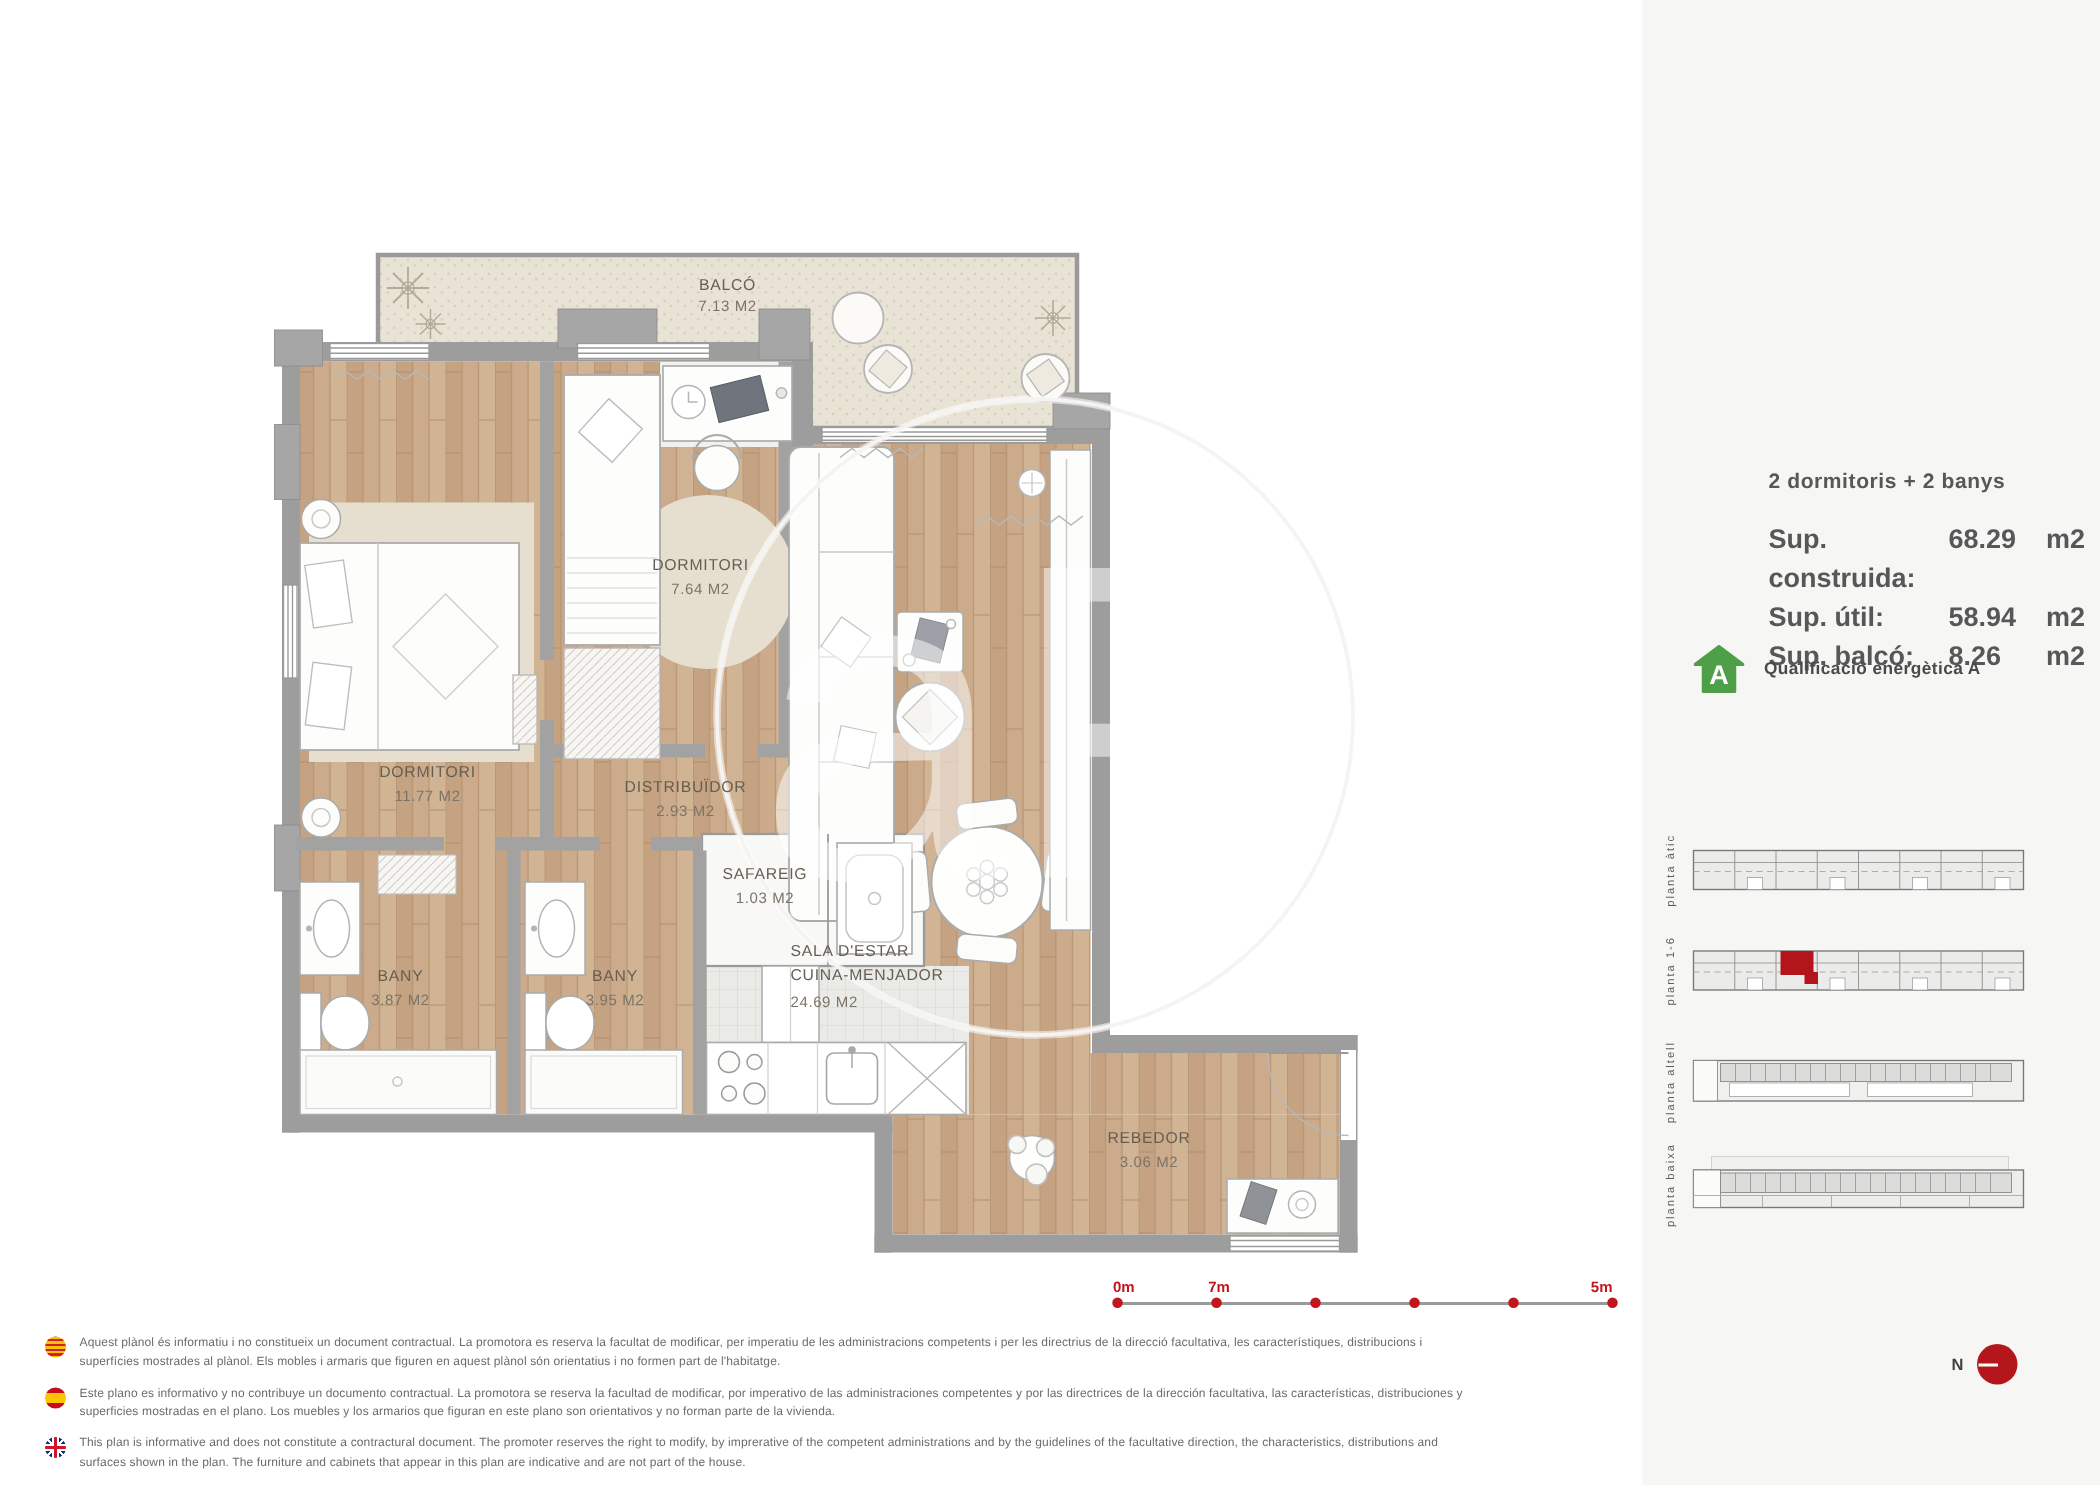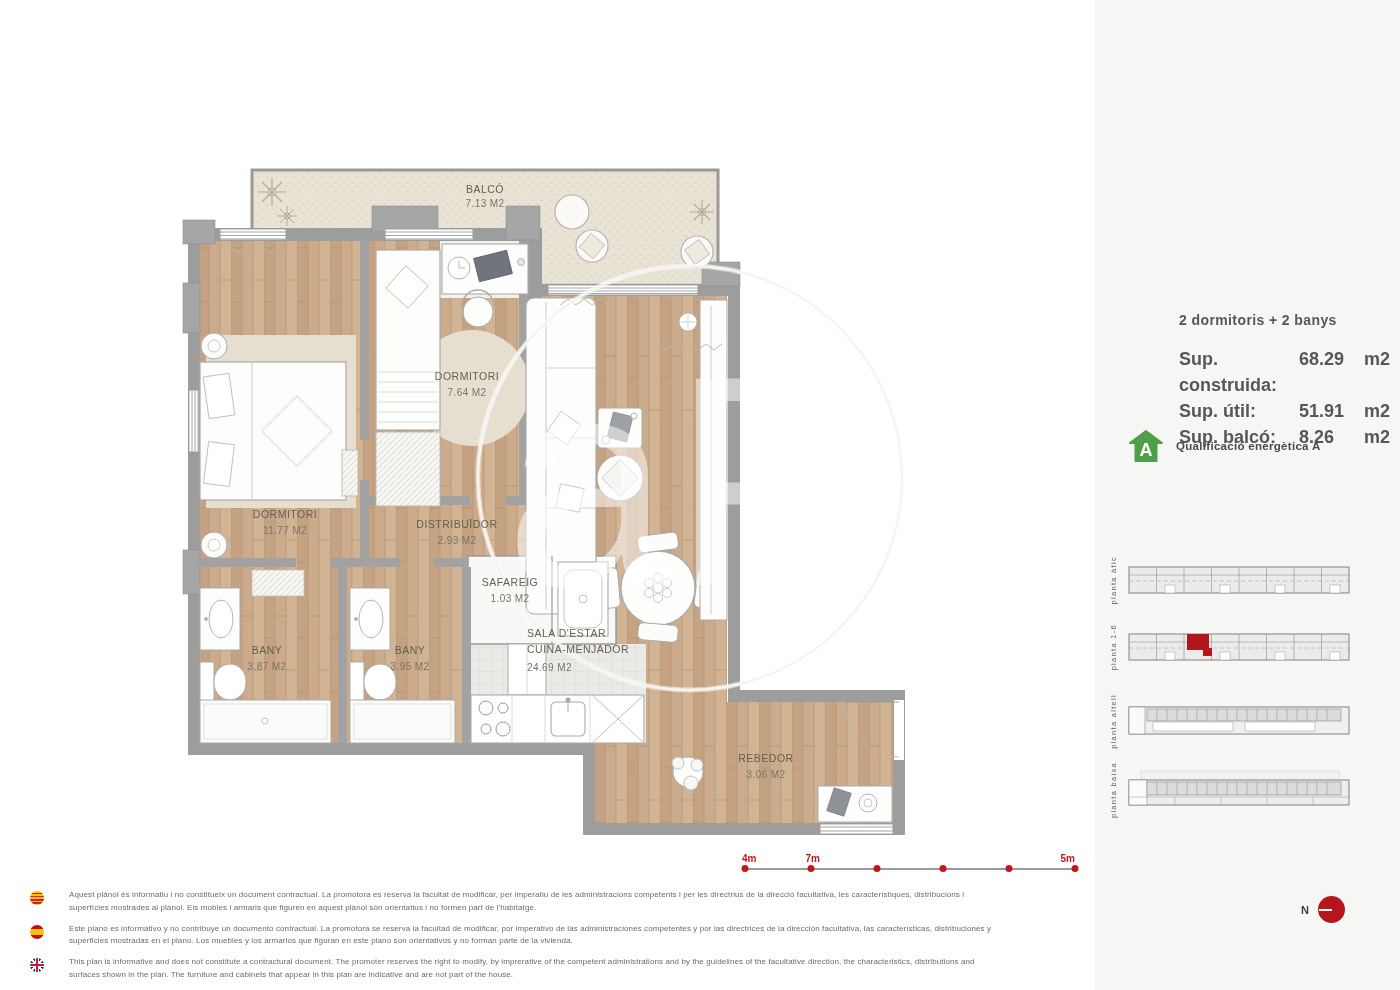--- a/index.html
+++ b/index.html
@@ -26,21 +26,21 @@
   .north-circle::after{content:"";position:absolute;left:1px;top:13px;width:13px;height:1.5px;background:#fff;}
 
   
   .scalebar{position:absolute;left:742px;top:855px;width:333px;height:20px;}
   .scale-line{position:absolute;left:2px;right:2px;top:13px;height:1.5px;background:#9a9a9a;}
   .dot{position:absolute;top:10px;width:7px;height:7px;border-radius:50%;background:#c3161c;transform:translateX(-50%);}
   .scale-label{position:absolute;top:-2px;font-size:10px;font-weight:bold;color:#c3161c;}
 
   
   .disclaimers{position:absolute;left:30px;top:889px;width:1010px;}
-  .disc{display:flex;gap:25px;margin-bottom:8px;}
+  .disc{display:flex;gap:9px;margin-bottom:8px;}
   .flag{width:14px;height:14px;border-radius:50%;flex:none;margin-top:2px;}
   .flag-cat{background:repeating-linear-gradient(180deg,#f8c300 0 1.6px,#d0202a 1.6px 3.2px);}
   .flag-esp{background:linear-gradient(180deg,#c60b1e 0 28%,#ffc400 28% 72%,#c60b1e 72%);}
   .flag-uk{background-color:#0b2e7a;background-image:
     linear-gradient(0deg,transparent 43%,#cf142b 43% 57%,transparent 57%),
     linear-gradient(90deg,transparent 43%,#cf142b 43% 57%,transparent 57%),
     linear-gradient(0deg,transparent 35%,#fff 35% 65%,transparent 65%),
     linear-gradient(90deg,transparent 35%,#fff 35% 65%,transparent 65%),
     linear-gradient(45deg,transparent 46%,#fff 46% 54%,transparent 54%),
     linear-gradient(135deg,transparent 46%,#fff 46% 54%,transparent 54%);}
@@ -324,21 +324,21 @@
 </svg>
 
 <div class="scalebar">
   <div class="scale-line"></div>
   <span class="dot" style="left:1%"></span>
   <span class="dot" style="left:20.8%"></span>
   <span class="dot" style="left:40.6%"></span>
   <span class="dot" style="left:60.4%"></span>
   <span class="dot" style="left:80.2%"></span>
   <span class="dot" style="left:100%"></span>
-  <span class="scale-label" style="left:0">4m</span>
+  <span class="scale-label" style="left:0">0m</span>
   <span class="scale-label" style="left:20.8%;transform:translateX(-40%)">7m</span>
   <span class="scale-label" style="right:0">5m</span>
 </div>
 
 <div class="disclaimers">
   <div class="disc">
     <span class="flag flag-cat"></span>
     <p>Aquest plànol és informatiu i no constitueix un document contractual. La promotora es reserva la facultat de modificar, per imperatiu de les administracions competents i per les directrius de la direcció facultativa, les característiques, distribucions i superfícies mostrades al plànol. Els mobles i armaris que figuren en aquest plànol són orientatius i no formen part de l'habitatge.</p>
   </div>
   <div class="disc">
@@ -355,21 +355,21 @@
 
   <div class="summary">
     <div class="sum-title">2 dormitoris + 2 banys</div>
     <div class="sum-row">
       <span>Sup. construida:</span>
       <span class="sum-value">68.29</span>
       <span class="sum-unit">m2</span>
     </div>
     <div class="sum-row">
       <span>Sup. útil:</span>
-      <span class="sum-value">51.91</span>
+      <span class="sum-value">58.94</span>
       <span class="sum-unit">m2</span>
     </div>
     <div class="sum-row">
       <span>Sup. balcó:</span>
       <span class="sum-value">8.26</span>
       <span class="sum-unit">m2</span>
     </div>
   </div>
 
   <div class="energy">

